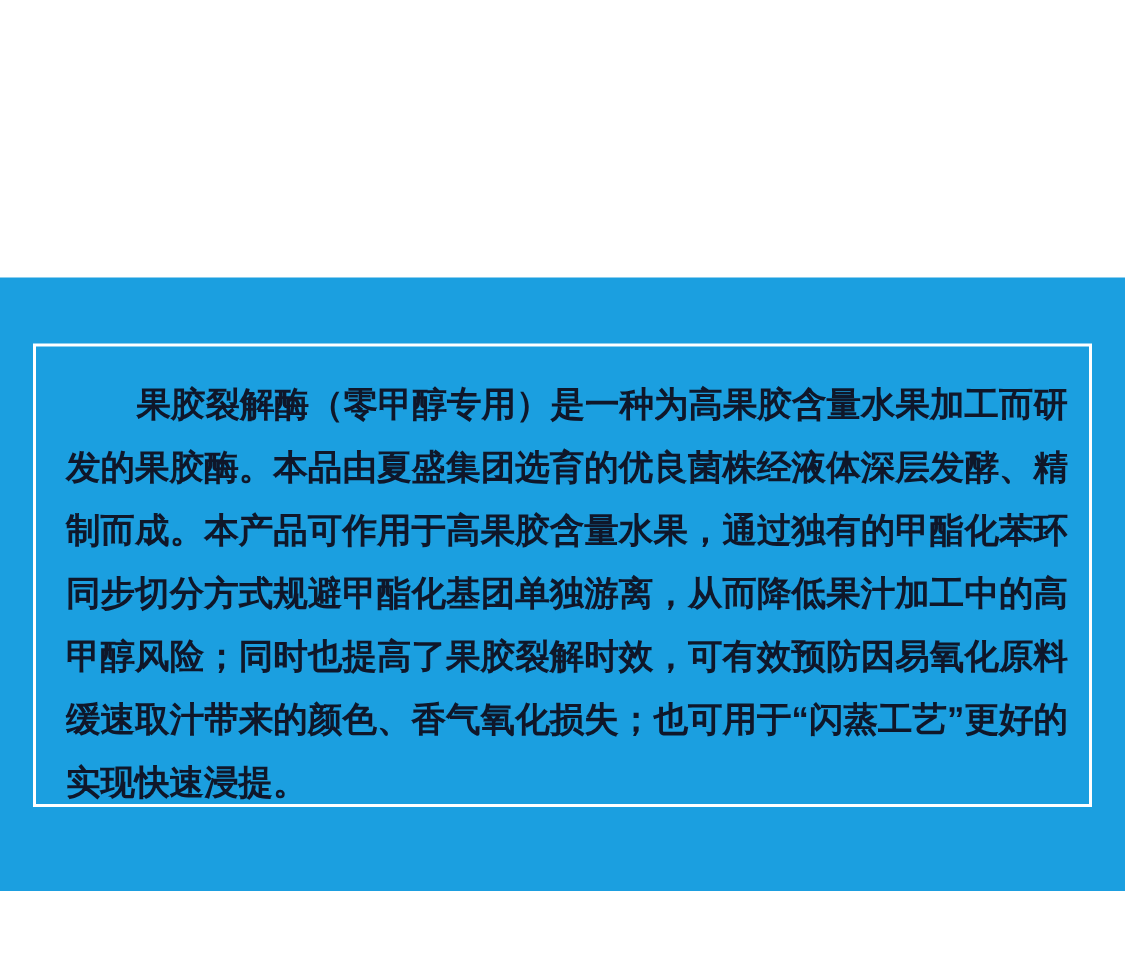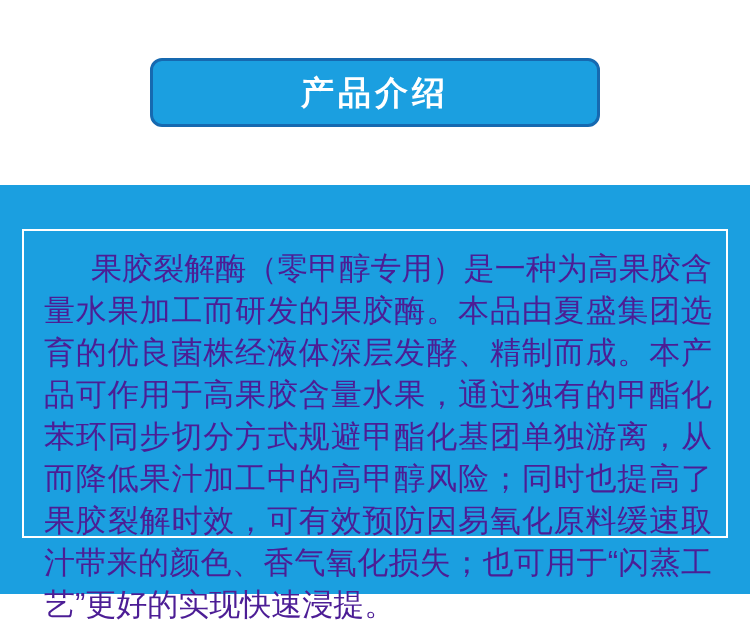--- a/index.html
+++ b/index.html
@@ -60,37 +60,34 @@
     height: 309px;
     box-sizing: border-box;
     border: 2px solid #ffffff;
     background: #1b9fe0;
   }
   .paragraph {
     position: absolute;
     left: 20px;
     top: 17px;
     width: 668px;
-    color: #4c1d95;
-    font-size: 31px;
+    color: #0f172a;
+    font-size: 23px;
     line-height: 42px;
     text-align: justify;
     text-align-last: left;
     text-indent: 47px;
-    font-weight: normal;
+    font-weight: bold;
   }
 </style>
 </head>
 <body>
 
 <div class="page">
 
-  <div class="title-banner">
-    <span class="title-banner-text">产品介绍</span>
-  </div>
 
   <div class="body-block">
     <div class="inner-card">
       <div class="paragraph">果胶裂解酶（零甲醇专用）是一种为高果胶含量水果加工而研发的果胶酶。本品由夏盛集团选育的优良菌株经液体深层发酵、精制而成。本产品可作用于高果胶含量水果，通过独有的甲酯化苯环同步切分方式规避甲酯化基团单独游离，从而降低果汁加工中的高甲醇风险；同时也提高了果胶裂解时效，可有效预防因易氧化原料缓速取汁带来的颜色、香气氧化损失；也可用于“闪蒸工艺”更好的实现快速浸提。</div>
     </div>
   </div>
 
 </div>
 
 </body></html>

